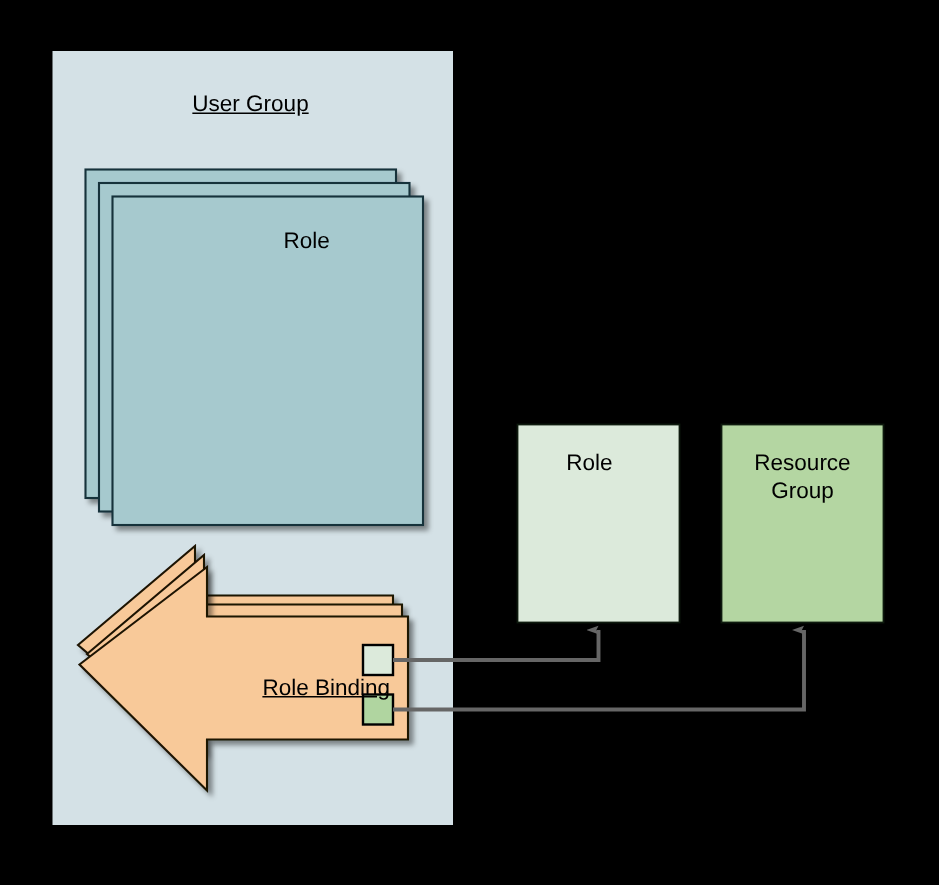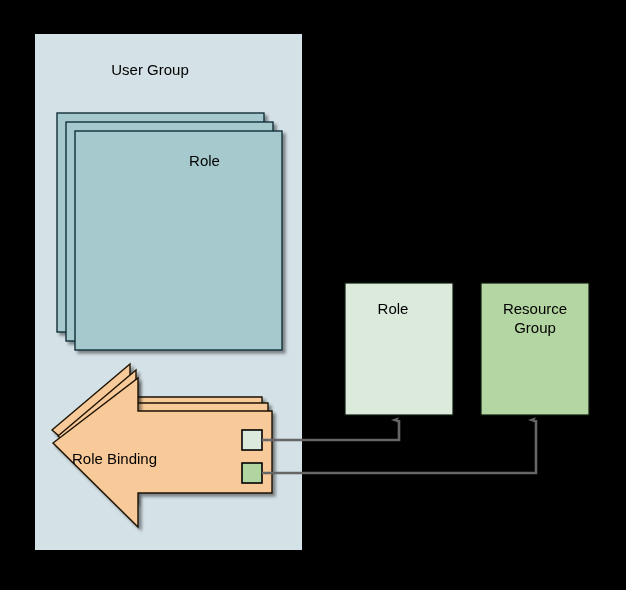--- a/index.html
+++ b/index.html
@@ -28,23 +28,23 @@
   .lbl {
     position: absolute;
     color: #000000;
     font-family: "Liberation Sans", sans-serif;
     font-size: 15px;
     line-height: 19px;
     text-align: center;
     white-space: pre-line;
     pointer-events: none;
   }
-  #lbl-user-group { left: 33px; top: 60px; width: 234px; }
+  #lbl-user-group { left: 50px; top: 60px; width: 234px; text-decoration: underline; }
   #lbl-user       { left: 131px; top: 151px; width: 147px; }
-  #lbl-role-binding { left: 72px; top: 449px; width: 200px; text-align: left; }
+  #lbl-role-binding { left: 60px; top: 449px; width: 200px; text-align: right; text-decoration: underline; }
   #lbl-role       { left: 345px; top: 299px; width: 96px; }
   #lbl-resource-group { left: 481px; top: 299px; width: 108px; }
 </style>
 </head>
 <body>
 
 <div id="canvas">
 
   <svg width="626" height="590" viewBox="0 0 626 590">
     <defs>

